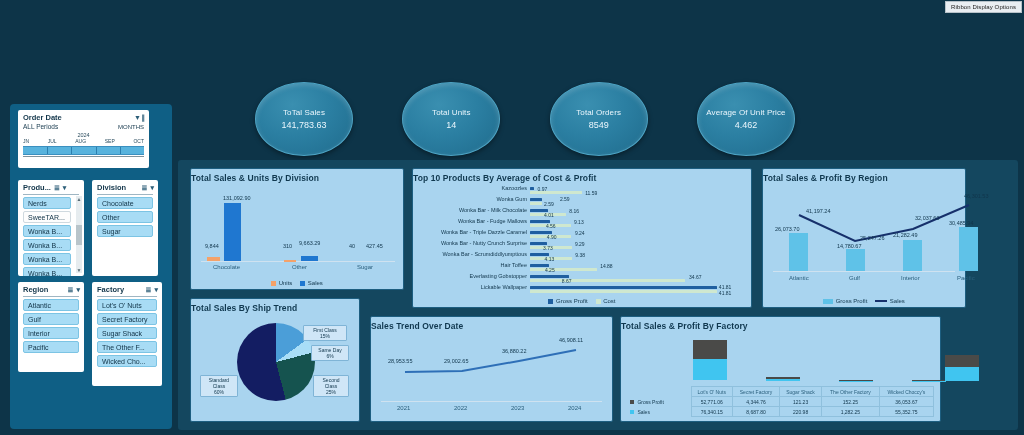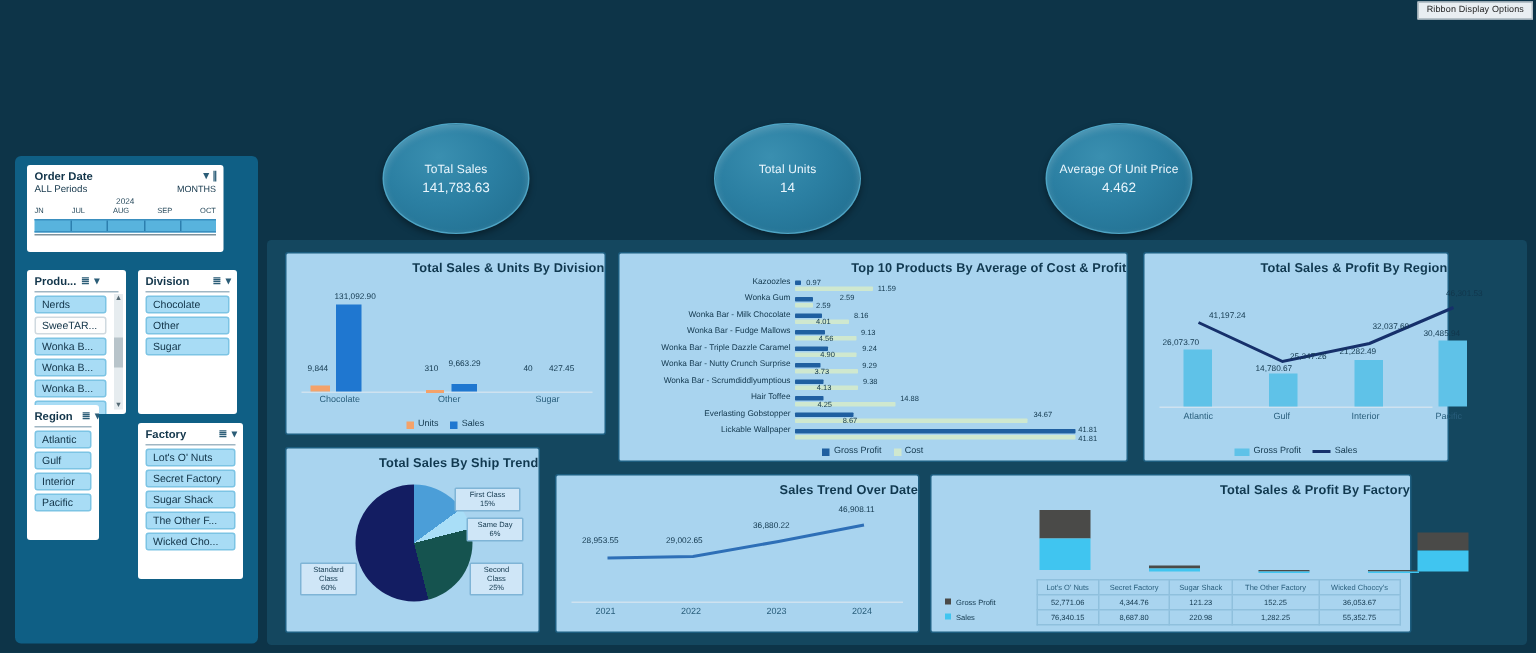--- a/index.html
+++ b/index.html
@@ -124,21 +124,21 @@
   .date-baseline { margin: 1px 5px 0 5px; height: 1px; background: #7f929c; }
 
   
   .panel {
     position: absolute;
     background: #a9d4ef;
     border: 1px solid #1d5e80;
     border-radius: 2px;
   }
   .panel-title {
-    text-align: right; color: #10384f;
+    text-align: left; color: #10384f;
     font-size: 8.5px; font-weight: bold;
     padding-top: 4px; letter-spacing: .1px;
   }
   .canvas-bg {
     position: absolute; left: 178px; top: 160px;
     width: 840px; height: 270px;
     background: #14475f; border-radius: 3px;
   }
 
   
@@ -212,20 +212,24 @@
 
 
   <div class="kpi-row">
     <div class="kpi">
       <div class="kpi-label">ToTal Sales</div>
       <div class="kpi-value">141,783.63</div>
     </div>
     <div class="kpi">
       <div class="kpi-label">Total Units</div>
       <div class="kpi-value">14</div>
+    </div>
+    <div class="kpi">
+      <div class="kpi-label">Total Orders</div>
+      <div class="kpi-value">8549</div>
     </div>
     <div class="kpi">
       <div class="kpi-label">Average Of Unit Price</div>
       <div class="kpi-value">4.462</div>
     </div>
   </div>
 
   <div class="rail">
 
     <div class="slicer date-slicer">
@@ -281,21 +285,21 @@
         <span class="sp"></span>
         <span class="slicer-icon">≣</span>
         <span class="slicer-icon">▾</span>
       </div>
       <div class="slicer-rule"></div>
       <div class="chip">Chocolate</div>
       <div class="chip">Other</div>
       <div class="chip">Sugar</div>
     </div>
 
-    <div class="slicer" style="left:8px; top:166px; width:48px; height:90px;">
+    <div class="slicer" style="left:8px; top:178px; width:66px; height:90px;">
       <div class="slicer-head">
         <span>Region</span>
         <span class="sp"></span>
         <span class="slicer-icon">≣</span>
         <span class="slicer-icon">▾</span>
       </div>
       <div class="slicer-rule"></div>
       <div class="chip">Atlantic</div>
       <div class="chip">Gulf</div>
       <div class="chip">Interior</div>

